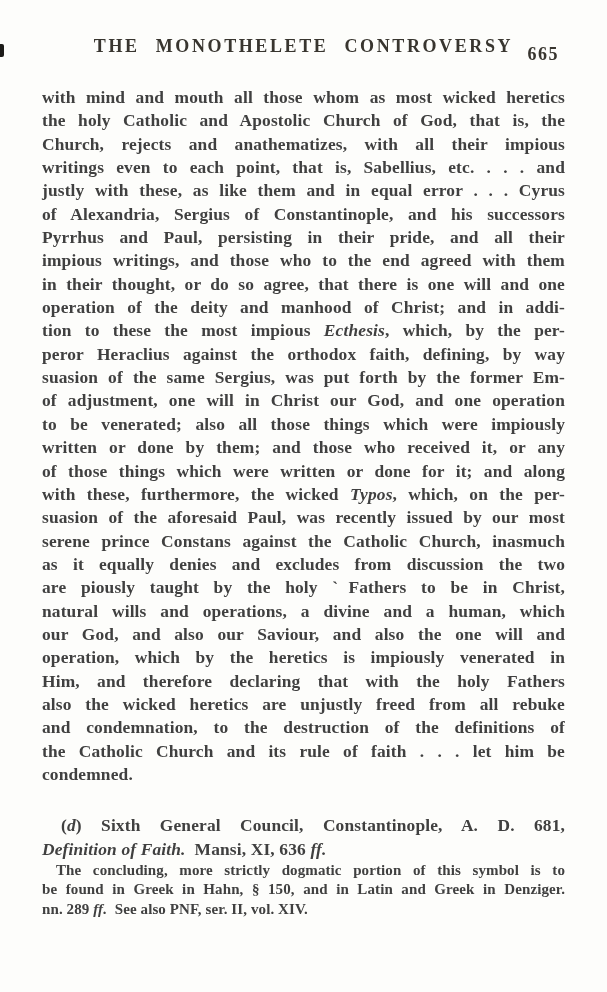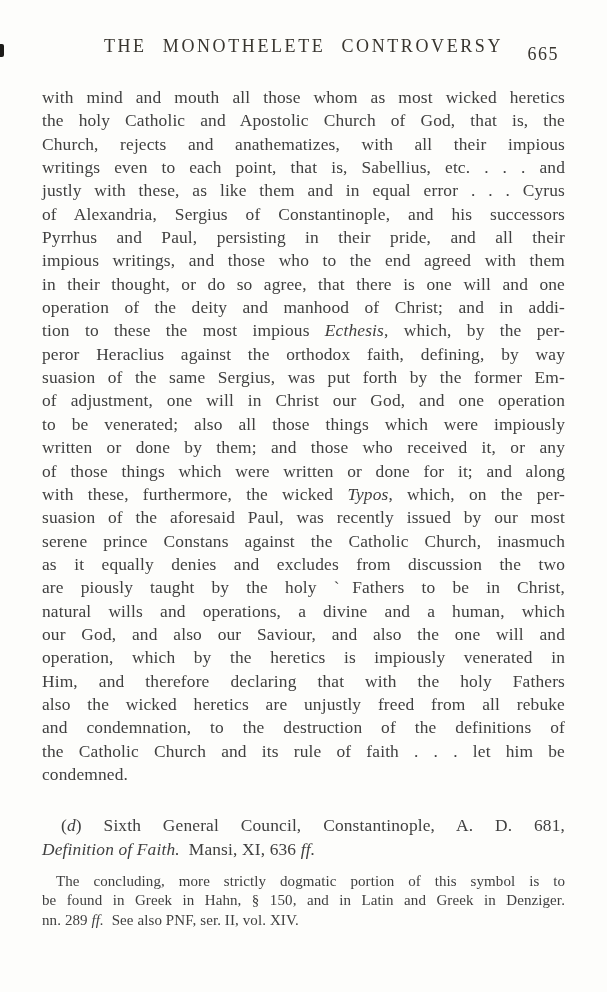--- a/index.html
+++ b/index.html
@@ -10,20 +10,21 @@
   .page {
     position: relative;
     width: 607px;
     height: 992px;
     margin: 0 auto;
     background: #fdfdfb;
     color: #2e2c29;
     box-sizing: border-box;
     padding: 36px 42px 0 42px;
     overflow: hidden;
+    font-weight: bold;
   }
   .edge-mark {
     position: absolute;
     left: 0;
     top: 44px;
     width: 4px;
     height: 13px;
     background: #1c1b19;
     border-radius: 0 2px 2px 0;
   }
@@ -45,21 +46,21 @@
     right: 6px;
     top: 8px;
     font-size: 18px;
     letter-spacing: 1.5px;
     color: #38352f;
   }
   .text-block { }
   .para { margin: 0; }
   .para.body-text { margin-top: 0; }
   .para.citation { margin-top: 28px; }
-  .para.footnote { margin-top: 11px; }
+  .para.footnote { }
   .line {
     font-size: 17.4px;
     line-height: 23.35px;
     letter-spacing: 0.15px;
     white-space: nowrap;
     text-align: left;
     color: #404040;
   }
   .line.stretch {
     white-space: normal;

